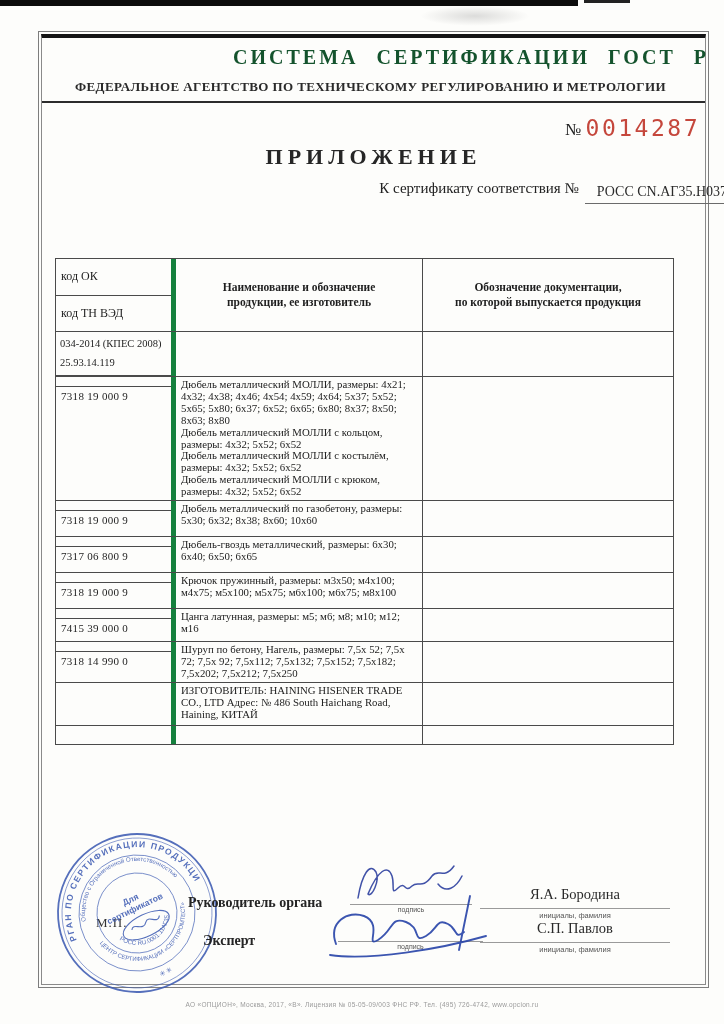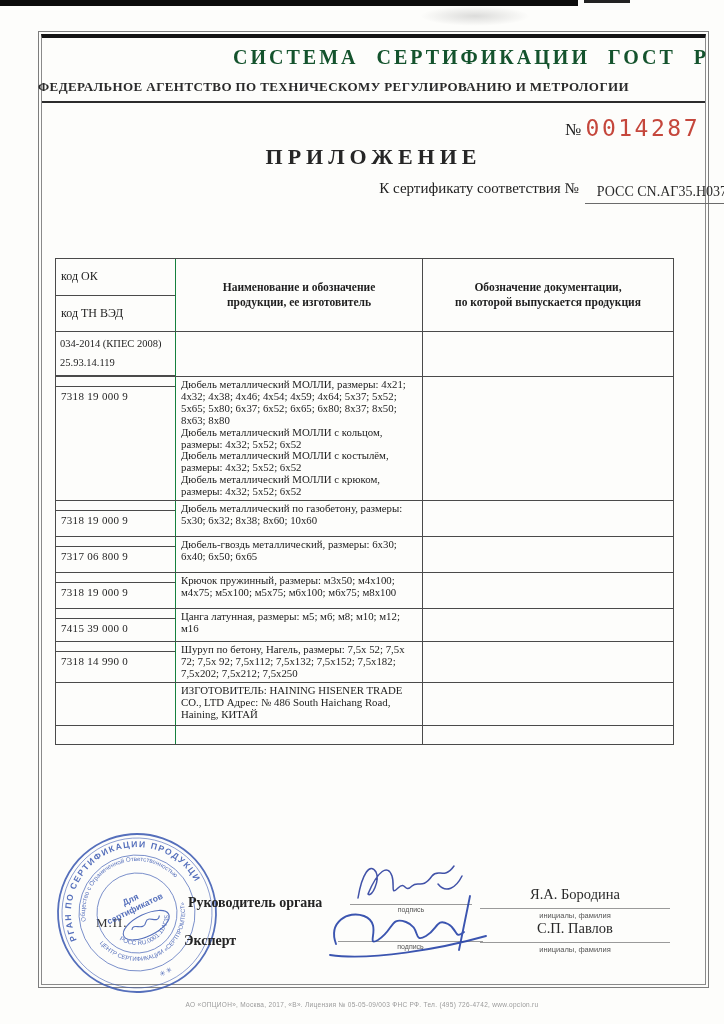--- a/index.html
+++ b/index.html
@@ -12,21 +12,21 @@
   .scan-smudge{position:absolute;left:420px;top:6px;width:110px;height:20px;
       background:radial-gradient(ellipse at center,rgba(120,120,120,.25),rgba(120,120,120,0) 70%);}
 
   
   .frame{position:absolute;left:38px;top:31px;width:669px;height:955px;border:1px solid #7d7d7d;}
   .frame-inner{position:absolute;left:2px;top:2px;right:2px;bottom:2px;
       border:1px solid #8a8a8a;border-top:4px solid #141414;}
 
   .hdr-title{position:absolute;left:38px;top:46px;width:671px;text-align:right;
       font-size:20px;font-weight:bold;letter-spacing:3px;word-spacing:10px;color:#14532d;}
-  .hdr-agency{position:absolute;left:38px;top:79px;width:665px;
+  .hdr-agency{position:absolute;left:38px;top:79px;width:665px;text-align:center;
       font-size:13px;font-weight:bold;letter-spacing:.4px;color:#2a2a2a;}
   .hdr-rule{position:absolute;left:42px;top:101px;width:663px;height:2px;background:#2c2c2c;}
 
   .blank-no{position:absolute;left:380px;top:114px;width:320px;text-align:right;white-space:nowrap;}
   .blank-no .pre{font-size:17px;color:#232323;}
   .blank-no .val{font-family:"DejaVu Sans Mono", monospace;font-size:23px;letter-spacing:2.5px;
       font-weight:400;position:relative;top:1px;}
 
   .apx-title{position:absolute;left:38px;top:144px;width:671px;text-align:center;
       font-size:22px;font-weight:bold;letter-spacing:5px;color:#262626;}
@@ -36,21 +36,21 @@
   .cert-line .cv{display:inline-block;font-size:14px;border-bottom:1px solid #6b6b6b;
       padding:0 12px 3px;margin-left:6px;position:relative;top:3px;color:#2b2b2b;}
 
   .descr{position:absolute;left:38px;top:217px;width:671px;text-align:center;font-size:13.5px;
       font-weight:bold;line-height:19px;white-space:pre-line;color:#262626;}
 
   
   .tbl{position:absolute;left:55px;top:258px;width:617px;border:1px solid #4a4a4a;font-size:11px;}
   .trow{display:flex;border-bottom:1px solid #4a4a4a;}
   .trow:last-child{border-bottom:none;}
-  .c1{width:120px;border-right:1px solid #15803d;box-sizing:border-box;justify-content:space-between;}
+  .c1{width:120px;border-right:5px solid #15803d;box-sizing:border-box;justify-content:space-between;}
   .c2{width:247px;border-right:1px solid #4a4a4a;box-sizing:border-box;padding:2px 5px;}
   .c3{flex:1;box-sizing:border-box;padding:2px 5px;}
   .multiline{white-space:pre-line;}
   
   .throw{min-height:72px;}
   .h1{display:flex;flex-direction:column;}
   .h1 .h1a{flex:1;display:flex;align-items:center;padding:2px 5px;border-bottom:1px solid #4a4a4a;font-size:12px;}
   .h1 .h1b{flex:1;display:flex;align-items:center;padding:2px 5px;font-size:12px;}
   .hc{display:flex;align-items:center;justify-content:center;text-align:center;
       font-weight:bold;font-size:11.5px;line-height:15px;}
@@ -60,21 +60,21 @@
   .r8{min-height:18px;}
   .codecell .spacer{height:9px;border-bottom:1px solid #4a4a4a;}
   .codecell .code{padding:3px 5px 2px;font-size:11px;letter-spacing:.3px;}
   .headcode{font-size:10.5px;line-height:19px;padding:2px 4px 3px;border-bottom:1px solid #4a4a4a;}
   .prod{font-size:10.8px;line-height:11.9px;color:#222;}
 
   
   .mp{position:absolute;left:96px;top:915px;font-size:13px;letter-spacing:1px;color:#333;text-align:center;}
   .stamp{position:absolute;left:47px;top:823px;width:180px;height:180px;opacity:.88;}
   .role1{position:absolute;left:188px;top:895px;font-size:14px;font-weight:bold;color:#242424;}
-  .role2{position:absolute;left:184px;top:933px;font-size:14px;font-weight:bold;color:#242424;}
+  .role2{position:absolute;left:203px;top:933px;font-size:14px;font-weight:bold;color:#242424;}
   .sline1{position:absolute;left:350px;top:904px;width:122px;border-top:1px solid #9a9a9a;}
   .scap1{position:absolute;left:350px;top:906px;width:122px;text-align:center;font-size:7px;color:#555;
       font-family:"Liberation Sans",sans-serif;}
   .sline2{position:absolute;left:338px;top:941px;width:145px;border-top:1px solid #9a9a9a;}
   .scap2{position:absolute;left:338px;top:943px;width:145px;text-align:center;font-size:7px;color:#555;
       font-family:"Liberation Sans",sans-serif;}
   .sigsvg{position:absolute;left:320px;top:852px;width:185px;height:112px;}
   .name1{position:absolute;left:480px;top:886px;width:190px;text-align:center;font-size:14.5px;color:#2a2a2a;}
   .nline1{position:absolute;left:480px;top:908px;width:190px;border-top:1px solid #9a9a9a;}
   .ncap1{position:absolute;left:480px;top:911px;width:190px;text-align:center;font-size:7.5px;color:#555;

